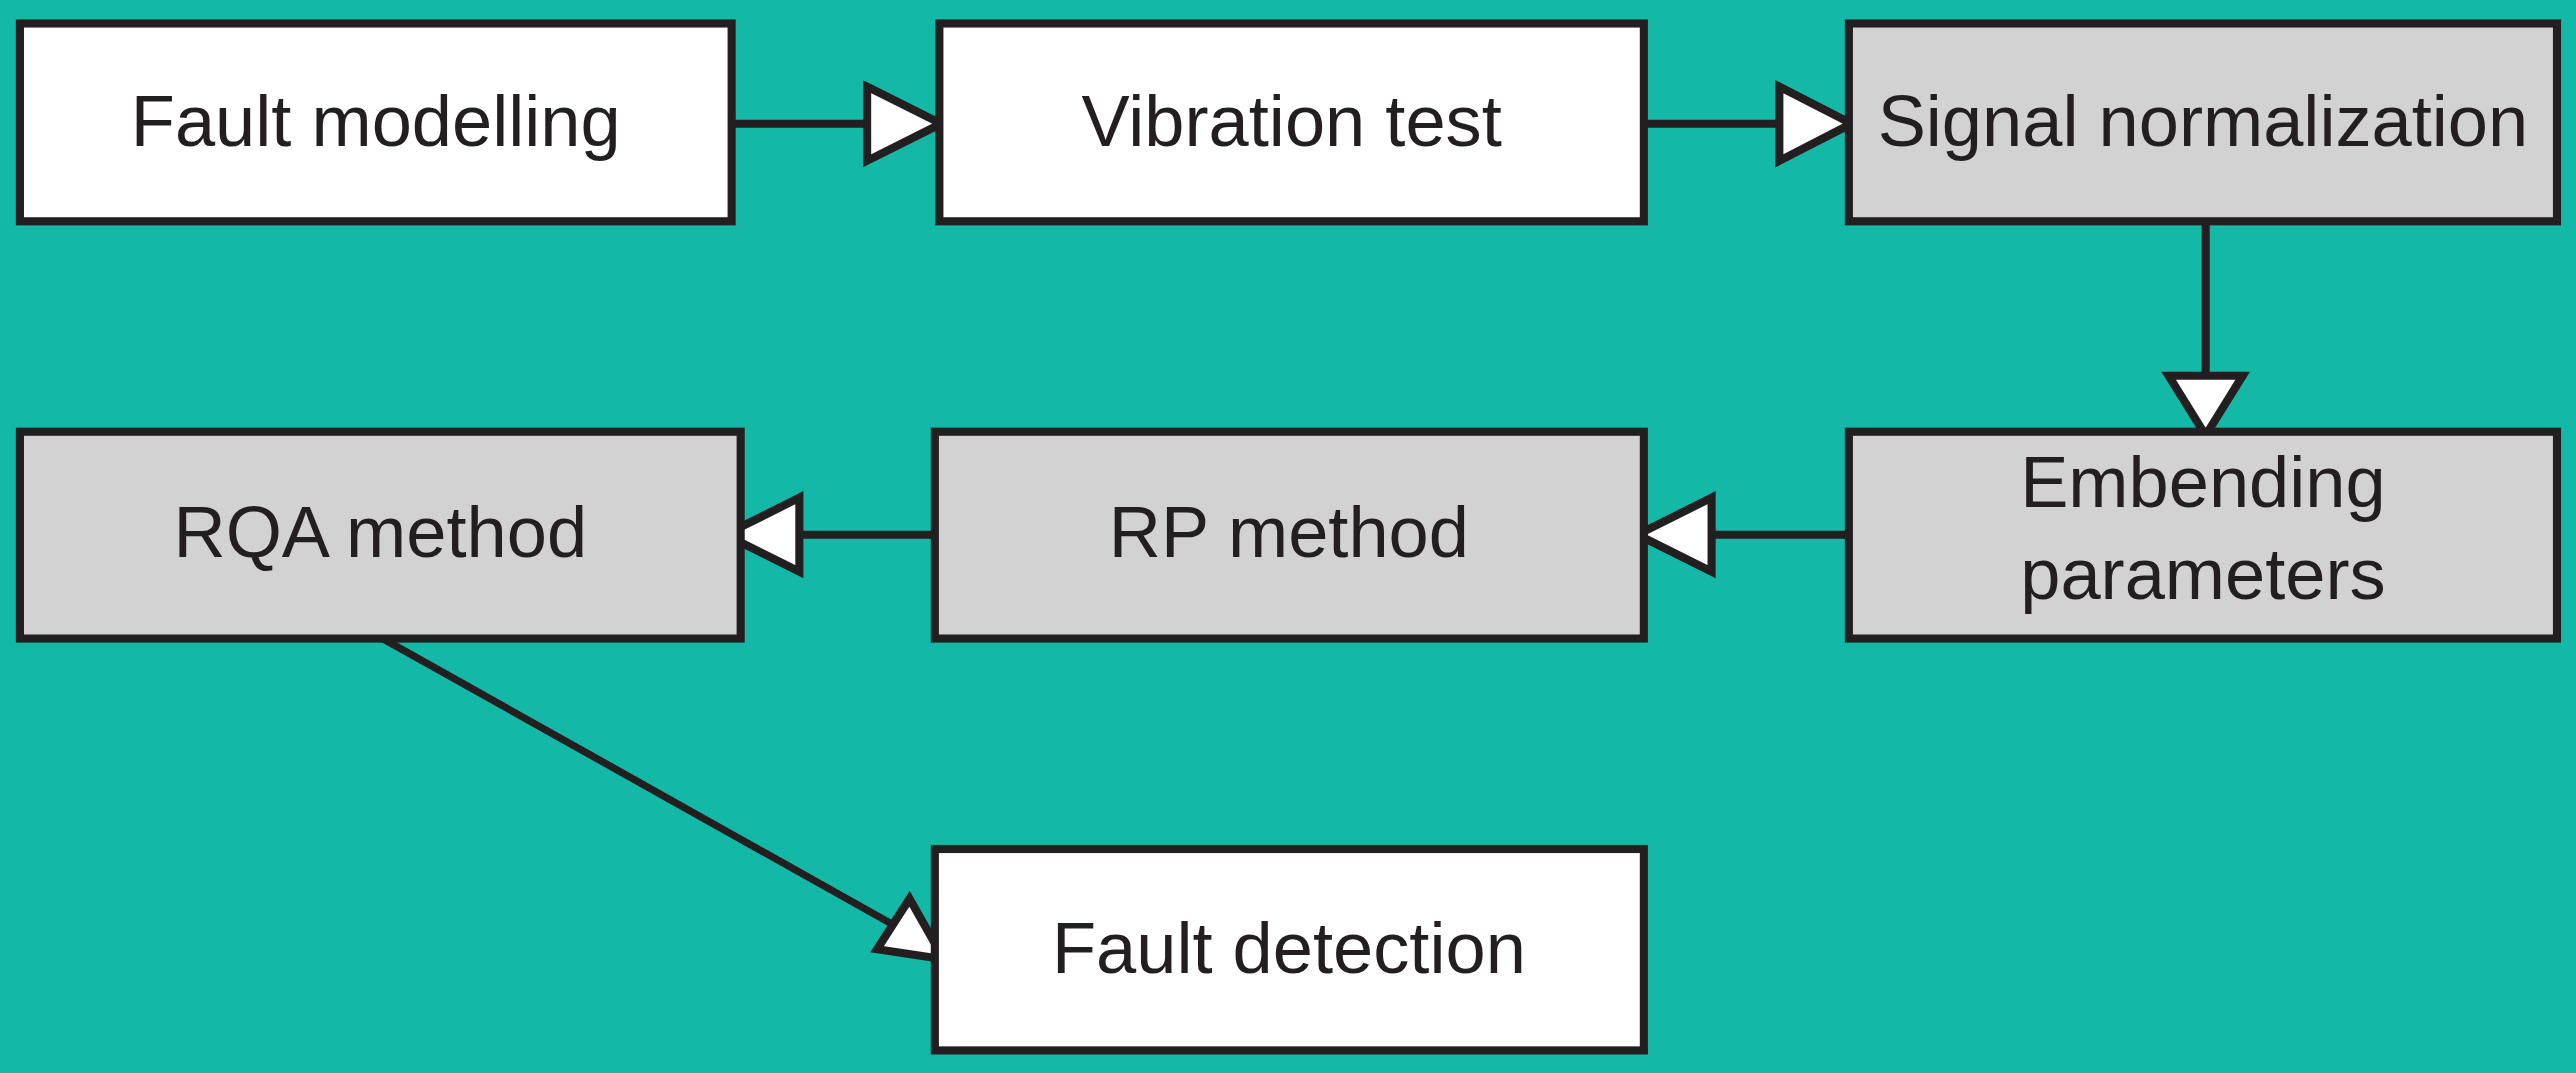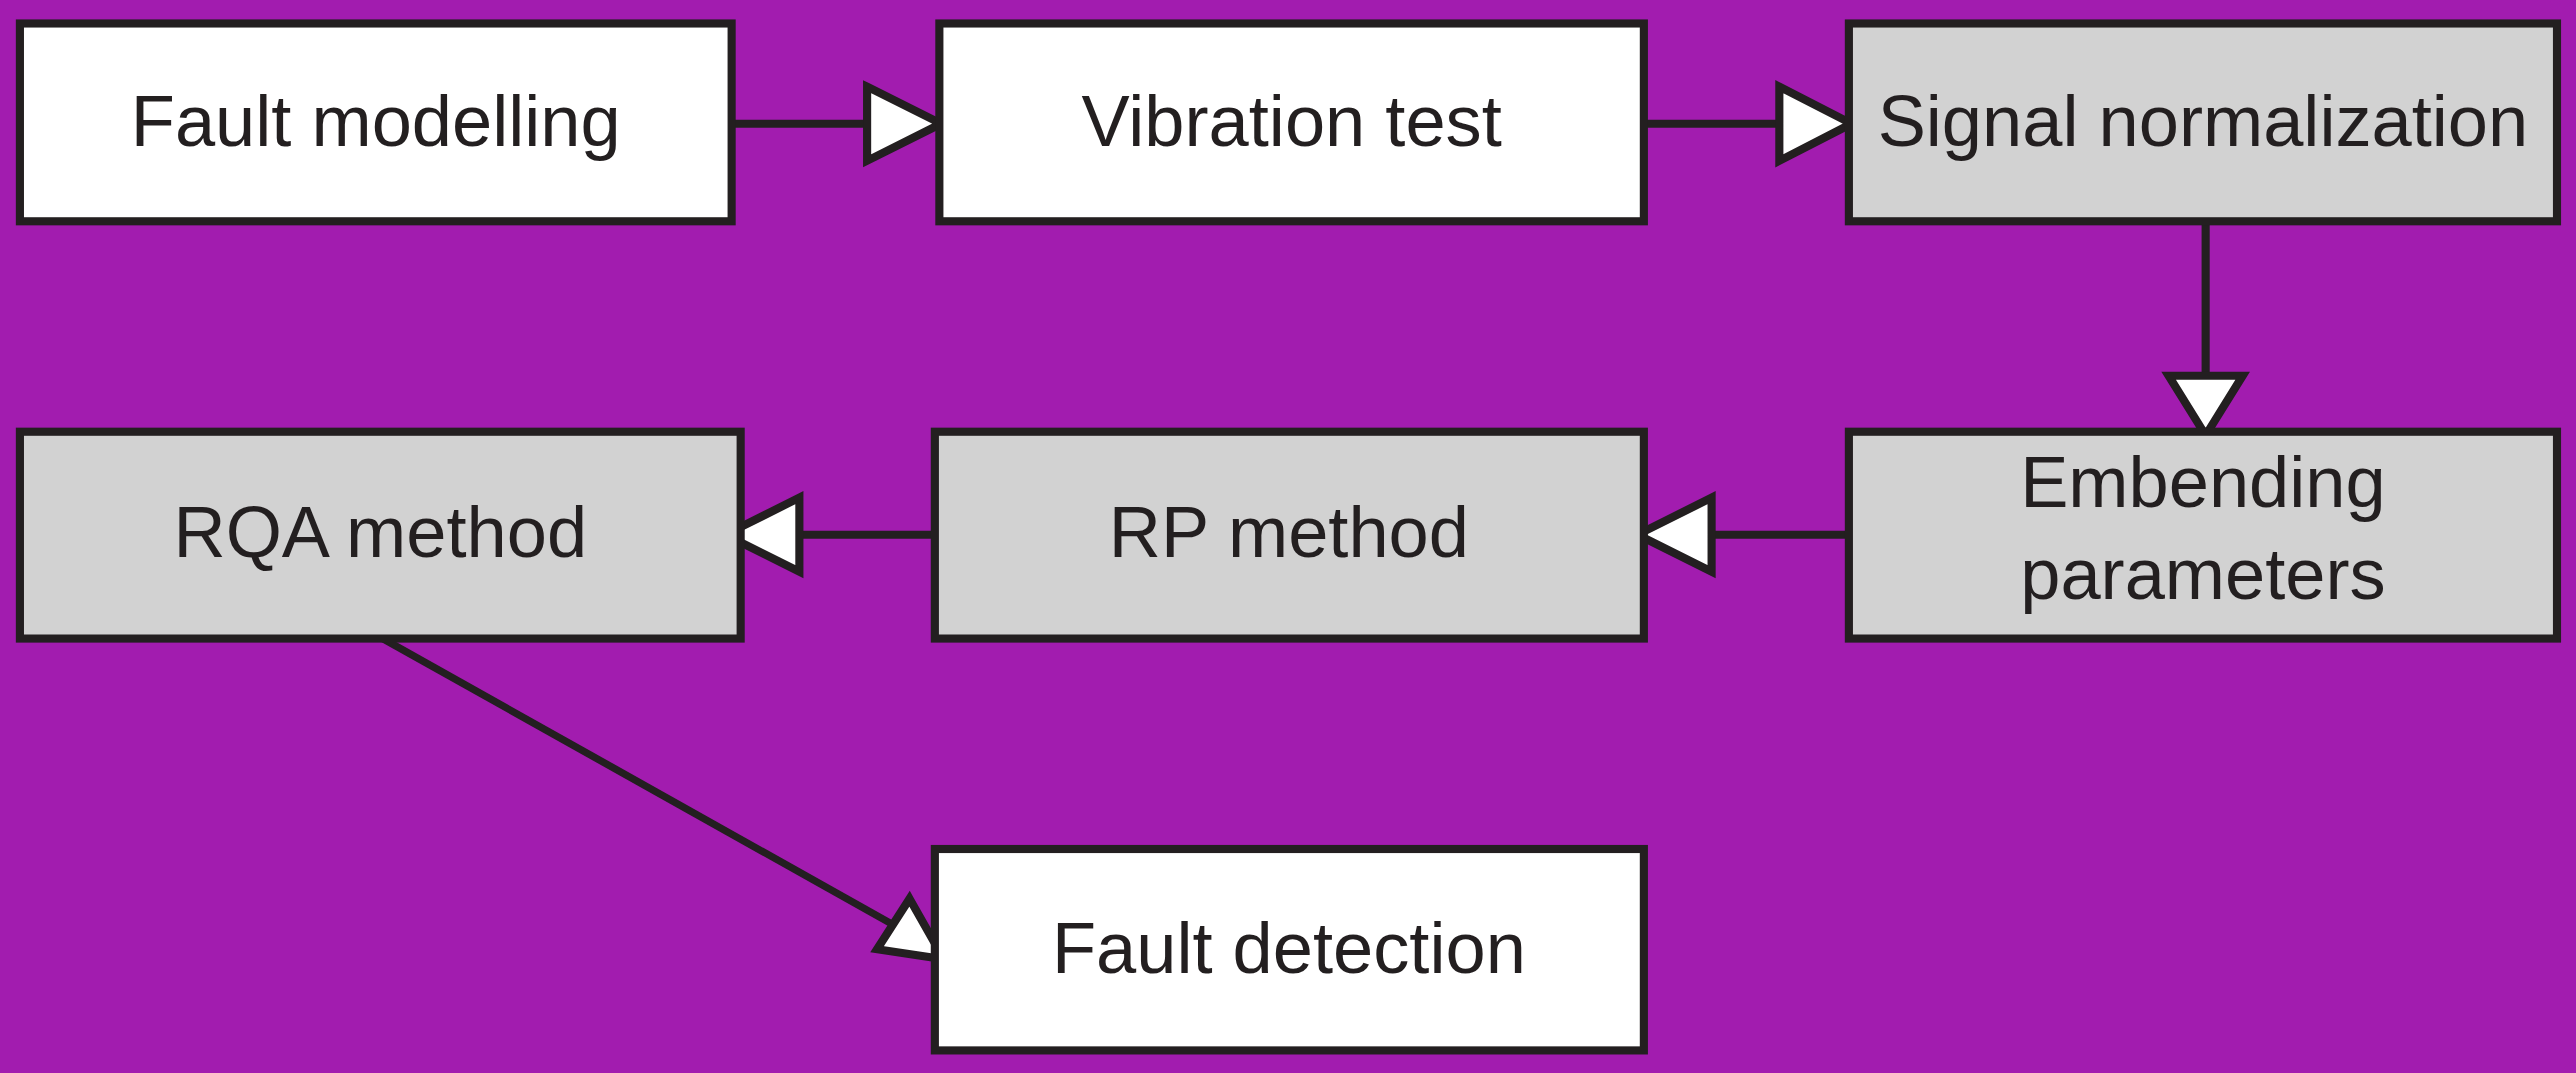--- a/index.html
+++ b/index.html
@@ -7,21 +7,21 @@
     padding: 0;
     background: #ffffff;
   }
   body {
     font-family: "Liberation Sans", sans-serif;
   }
   #canvas {
     position: relative;
     width: 2576px;
     height: 1073px;
-    background: #a21caf;
+    background: #14b8a6;
     overflow: hidden;
   }
   #flow-svg {
     position: absolute;
     left: 0;
     top: 0;
     width: 2576px;
     height: 1073px;
   }
   .node-rect {

